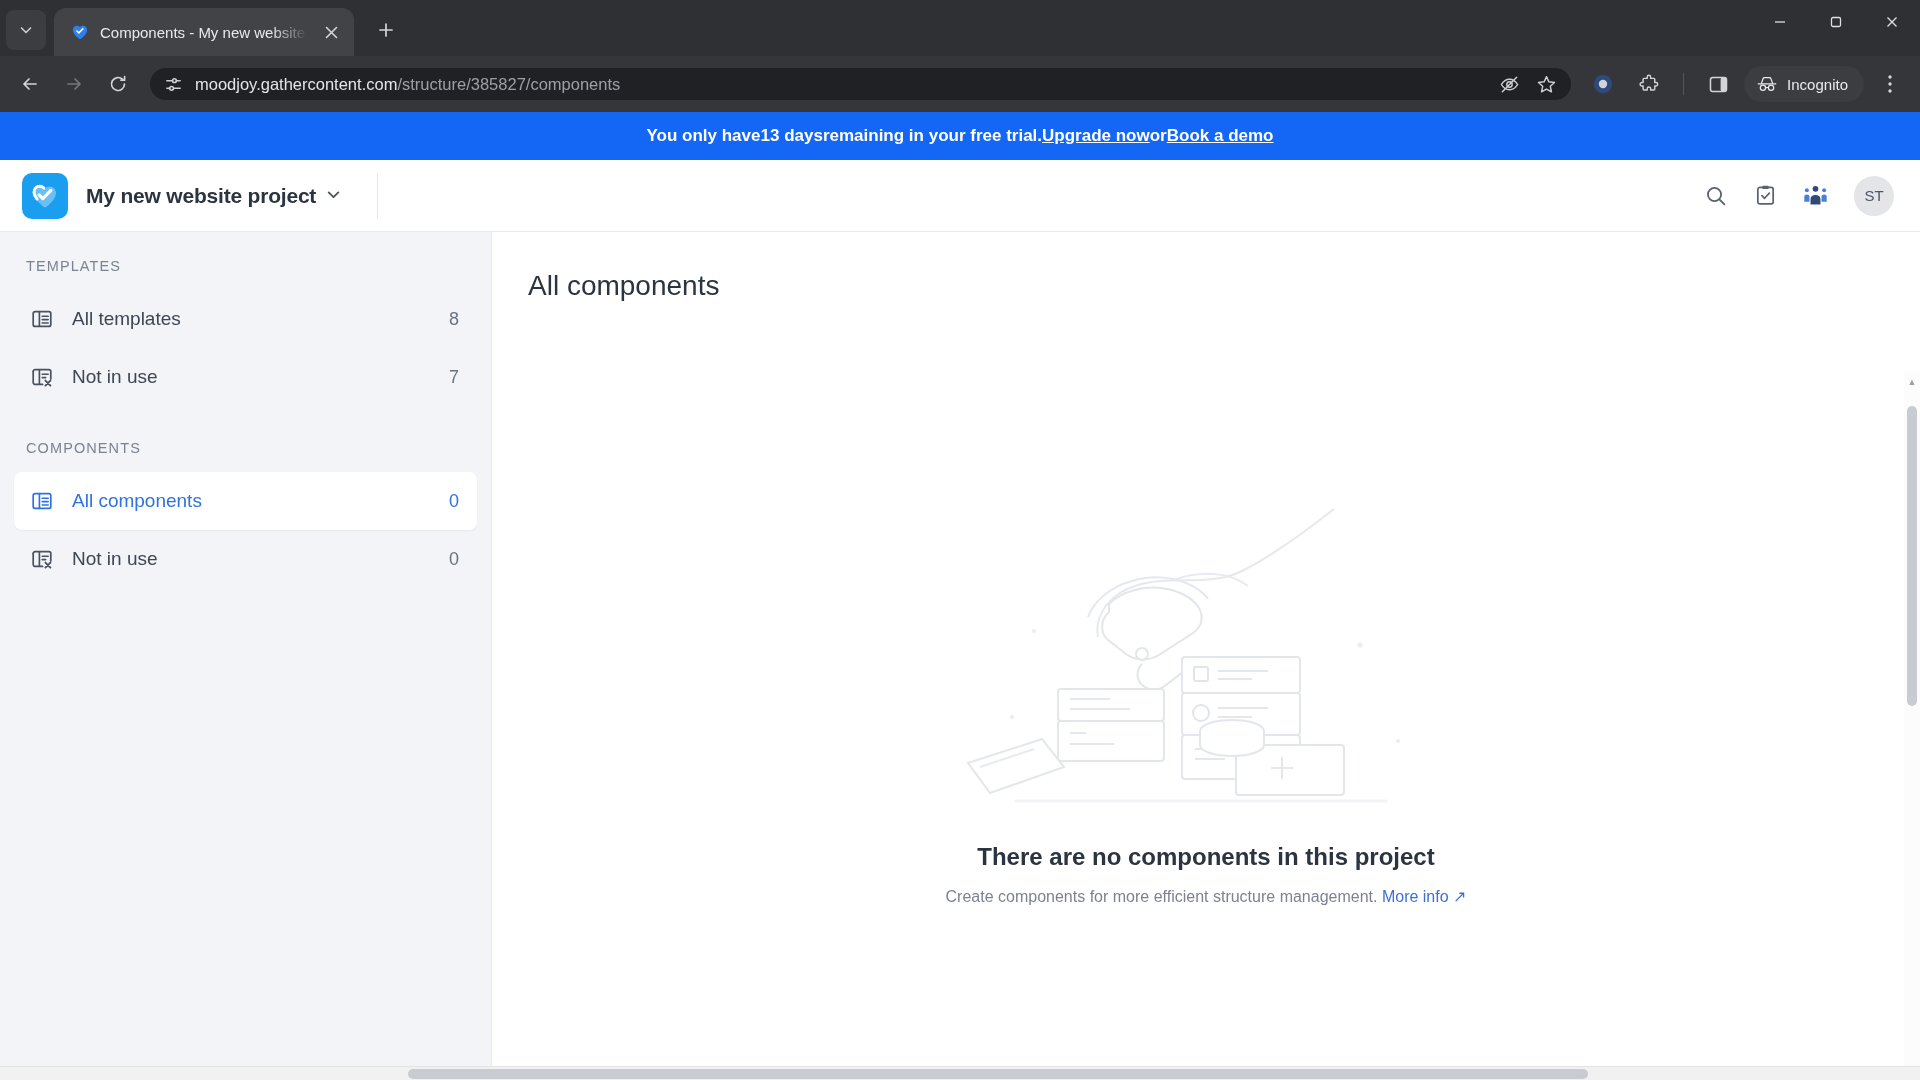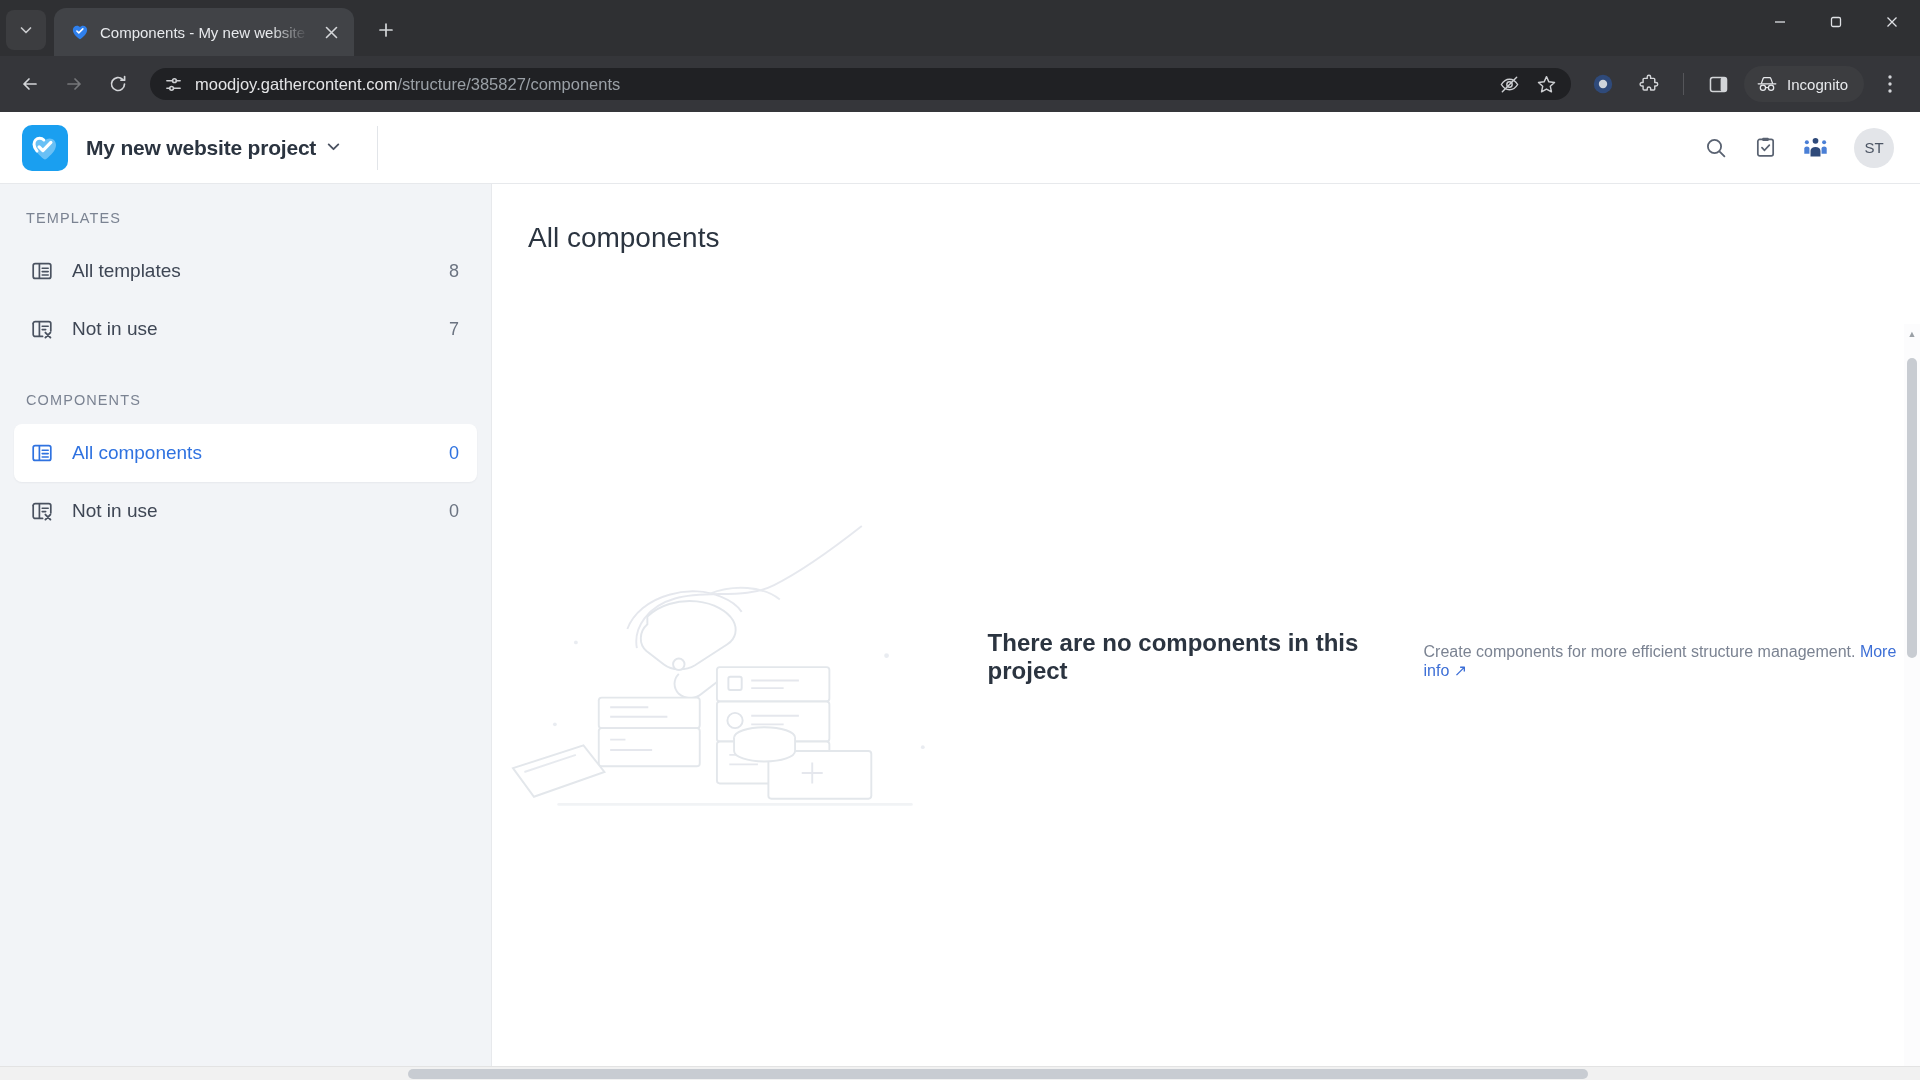--- a/index.html
+++ b/index.html
@@ -116,21 +116,21 @@
   .side-item .si-icon { width:24px; height:24px; display:flex; align-items:center; justify-content:center; flex:0 0 auto; color:#4a5260; }
   .side-item.active .si-icon { color:#2f72e0; }
   .side-item .si-count { margin-left:auto; font-size:18px; color:#6b7381; }
   .side-item.active .si-count { color:#2f72e0; }
 
   .main {
     flex:1 1 auto; background:#fff; position:relative; overflow:hidden;
     display:flex; flex-direction:column;
   }
   .main-title { font-size:28px; color:#2b3440; font-weight:400; padding: 38px 0 0 36px; flex:0 0 auto; }
-  .main-scroll { flex:1 1 auto; position:relative; display:flex; flex-direction:row;
+  .main-scroll { flex:1 1 auto; position:relative; display:flex; flex-direction:column;
     align-items:center; justify-content:center; padding-bottom: 28px; }
 
   .empty-illustration { width: 520px; height: 380px; margin-bottom: 6px; opacity:.92; }
   .empty-title { font-size:24px; color:#2b3440; font-weight:700; margin-top: 8px; }
   .empty-sub { font-size:16px; color:#7b8392; margin-top: 16px; }
   .empty-sub a { color:#3d6fd6; text-decoration:none; }
   .empty-actions { display:flex; align-items:center; gap:22px; margin-top: 38px; }
   .btn {
     height: 54px; border-radius:9px; display:flex; align-items:center; justify-content:center;
     font-size:19px; padding: 0 30px; gap:12px; white-space:nowrap;
@@ -287,20 +287,28 @@
           <circle cx="3" cy="4" r="1.7" fill="#d3d5d8"></circle>
           <circle cx="3" cy="11" r="1.7" fill="#d3d5d8"></circle>
           <circle cx="3" cy="18" r="1.7" fill="#d3d5d8"></circle>
         </svg>
       </div>
     </div>
   </div>
 
   <div class="page">
 
+    <div class="trial-banner">
+      <span>You only have </span>
+        <strong>13 days</strong>
+        <span> remaining in your free trial. </span>
+        <a href="#">Upgrade now</a>
+        <span> or </span>
+        <a href="#">Book a demo</a>
+    </div>
 
     <div class="app-header">
       <div class="brand-logo">
         <svg width="30" height="30" viewBox="0 0 24 24">
           <path d="M12 21.2c-.35 0-.7-.13-.96-.37C7.55 17.7 3.2 14 3.2 9.5 3.2 6.5 5.4 4.3 8.3 4.3c1.5 0 2.85.68 3.7 1.75.85-1.07 2.2-1.75 3.7-1.75 2.9 0 5.1 2.2 5.1 5.2 0 4.5-4.35 8.2-7.84 11.33-.26.24-.61.37-.96.37z" fill="#fff" opacity="0.35"></path>
           <path d="M7.3 11.1l3 3 6.4-6.6" stroke="#fff" stroke-width="2.6" fill="none" stroke-linecap="round" stroke-linejoin="round"></path>
           <path d="M11.1 5.6C10.2 4.7 9 4.2 7.7 4.2 5.1 4.2 3.2 6.2 3.2 9c0 2 1 3.8 2.4 5.4" stroke="#fff" stroke-width="2.4" fill="none" stroke-linecap="round"></path>
         </svg>
       </div>
       <div class="project-select">

